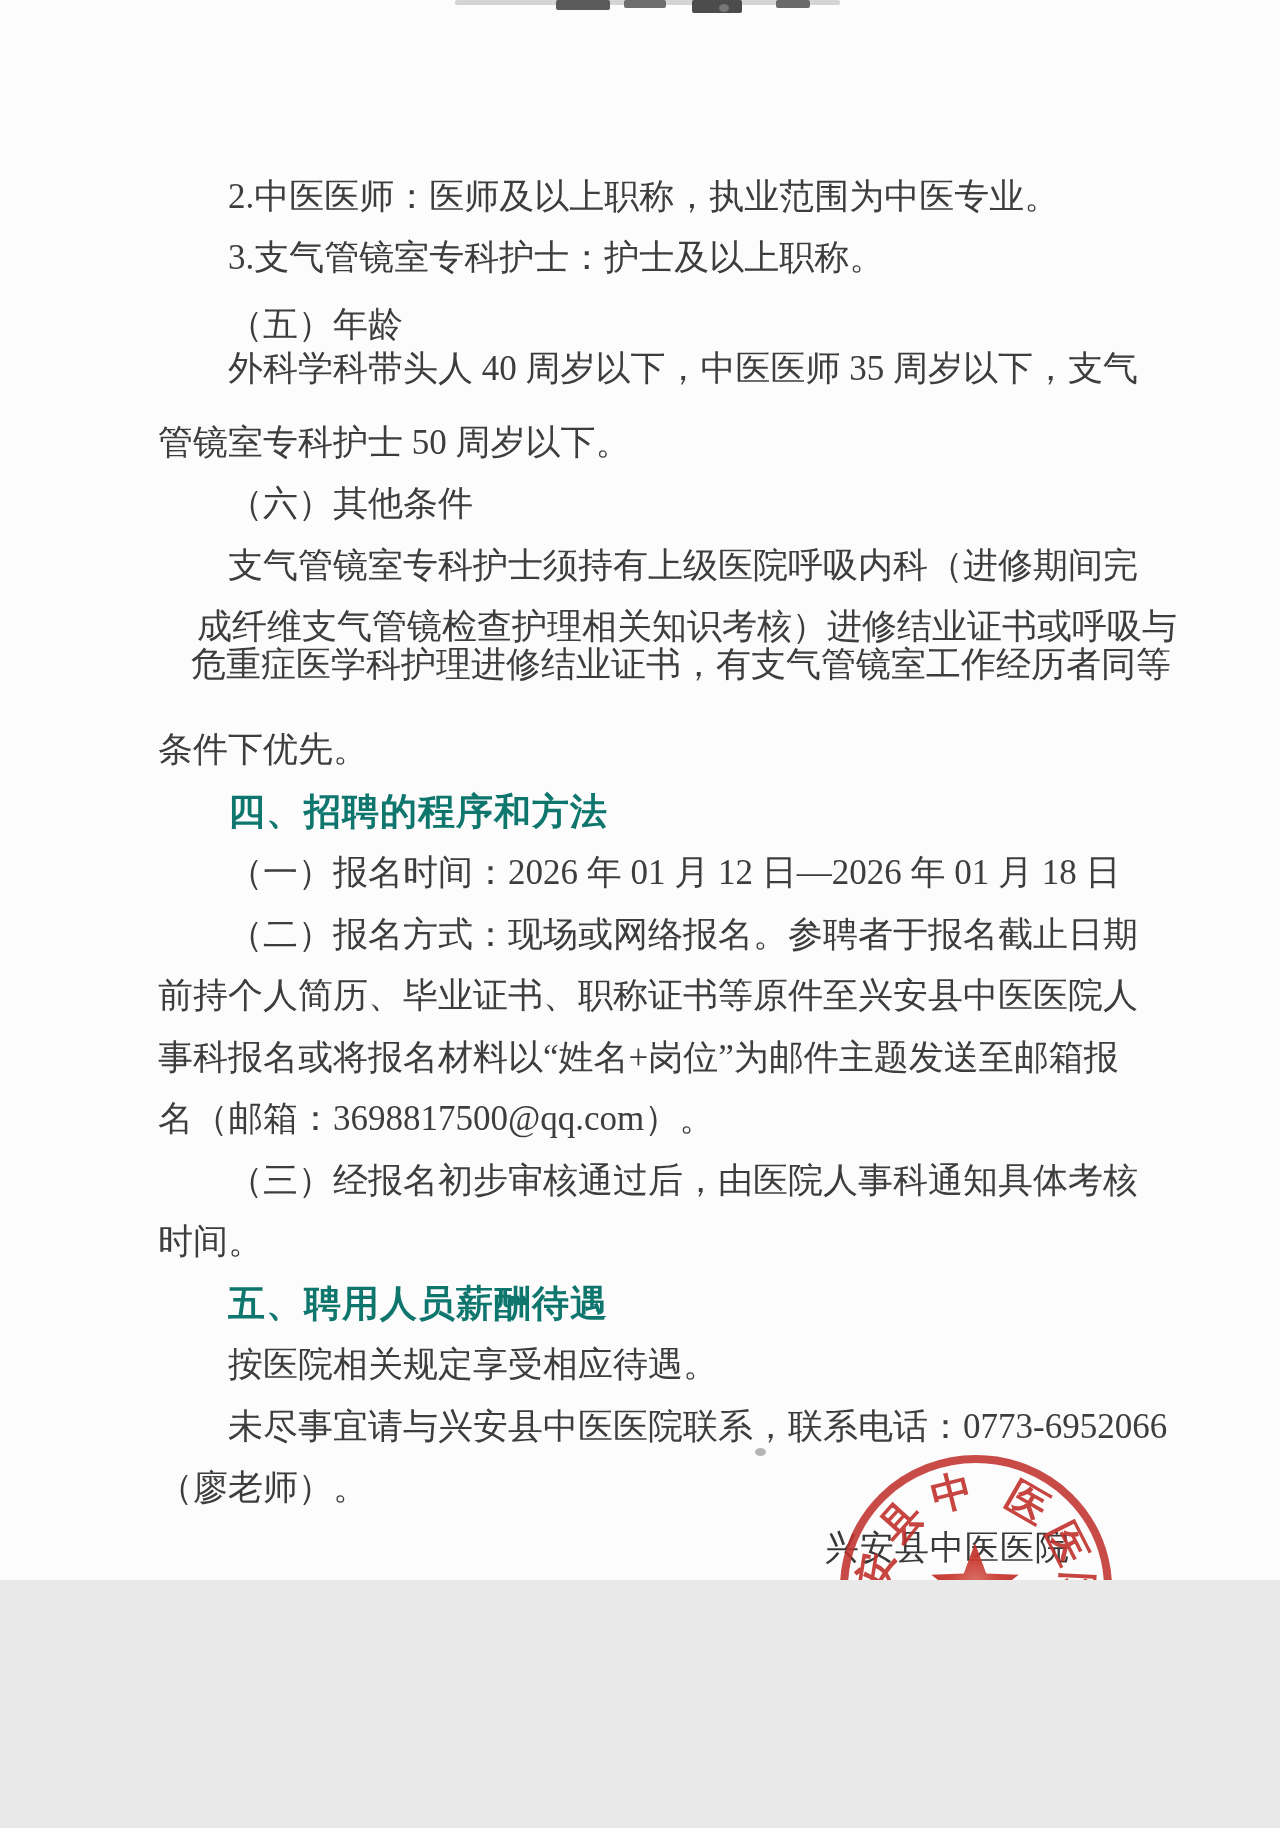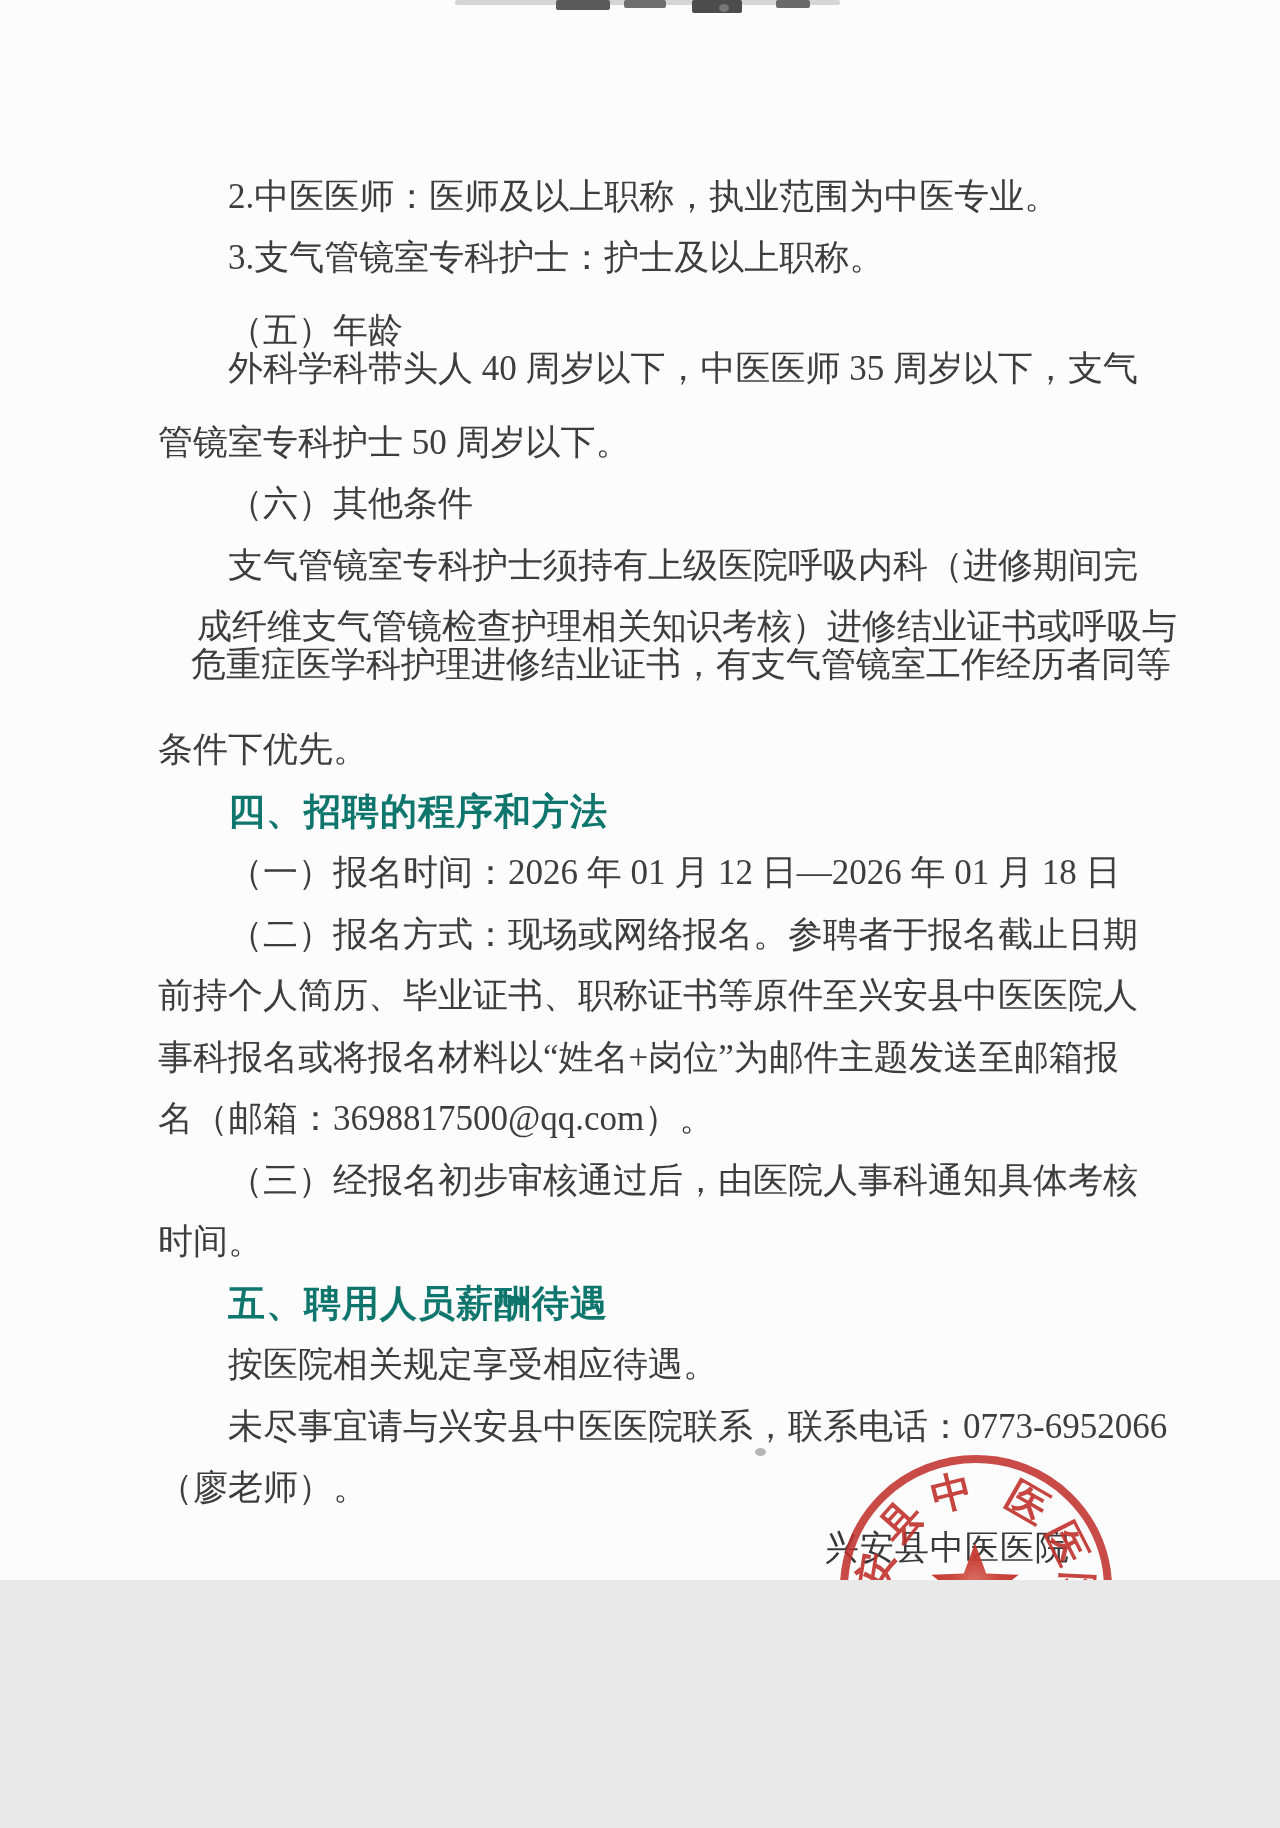--- a/index.html
+++ b/index.html
@@ -90,21 +90,21 @@
   <div class="smudge s2"></div>
   <div class="smudge s3"></div>
   <div class="smudge s4"></div>
   <div class="smudge s5"></div>
   <div class="smudge s6"></div>
   <div class="stray-dot"></div>
 
   <div id="doc-lines">
       <div class="doc-line ind-para" style="top: 166px;">2.中医医师：医师及以上职称，执业范围为中医专业。</div>
       <div class="doc-line ind-para" style="top: 227px;">3.支气管镜室专科护士：护士及以上职称。</div>
-      <div class="doc-line ind-para" style="top: 300px;">（五）年龄</div>
+      <div class="doc-line ind-para" style="top: 294px;">（五）年龄</div>
       <div class="doc-line ind-para" style="top: 338px; font-family: Liberation Serif, serif;">外科学科带头人 40 周岁以下，中医医师 35 周岁以下，支气</div>
       <div class="doc-line ind-none" style="top: 412px;">管镜室专科护士 50 周岁以下。</div>
       <div class="doc-line ind-para" style="top: 473px;">（六）其他条件</div>
       <div class="doc-line ind-para" style="top: 535px;">支气管镜室专科护士须持有上级医院呼吸内科（进修期间完</div>
       <div class="doc-line ind-none" style="top: 596px; margin-left: 39px;">成纤维支气管镜检查护理相关知识考核）进修结业证书或呼吸与</div>
       <div class="doc-line ind-none" style="top: 634px; margin-left: 33px;">危重症医学科护理进修结业证书，有支气管镜室工作经历者同等</div>
       <div class="doc-line ind-none" style="top: 719px;">条件下优先。</div>
       <div class="doc-line ind-para bold" style="top: 781px;">四、招聘的程序和方法</div>
       <div class="doc-line ind-para" style="top: 842px;">（一）报名时间：2026 年 01 月 12 日—2026 年 01 月 18 日</div>
       <div class="doc-line ind-para" style="top: 904px;">（二）报名方式：现场或网络报名。参聘者于报名截止日期</div>

